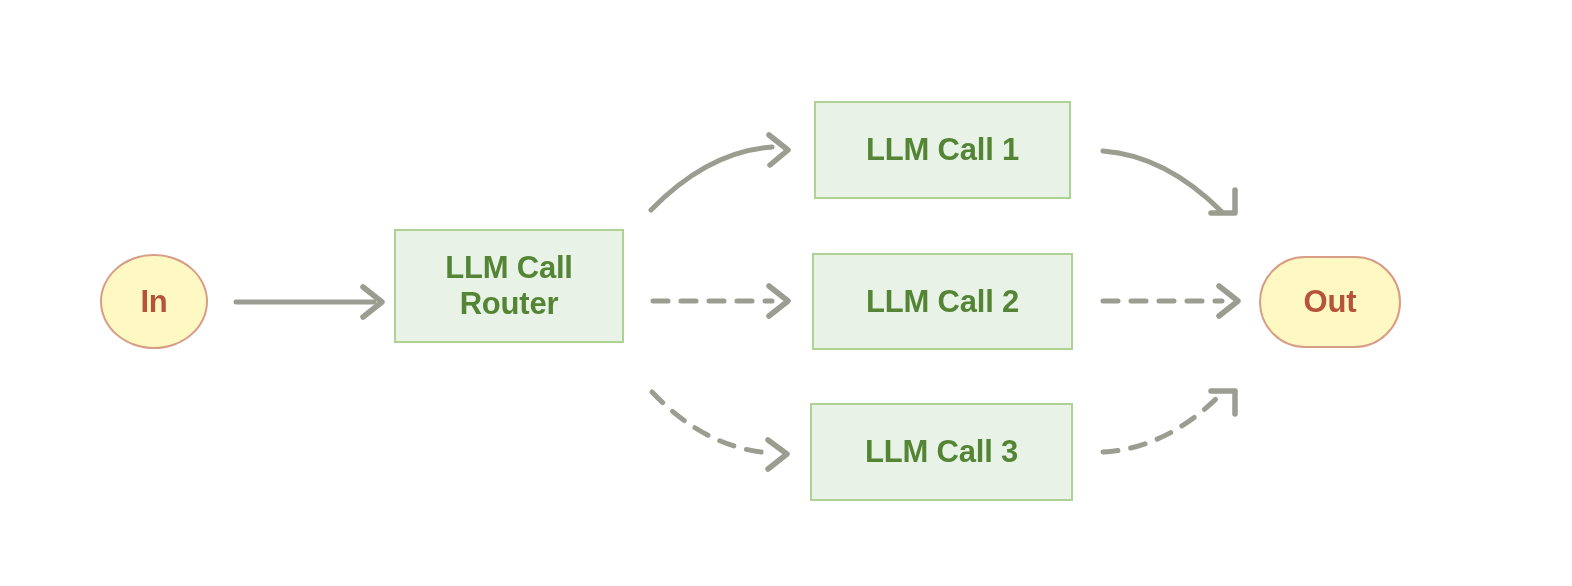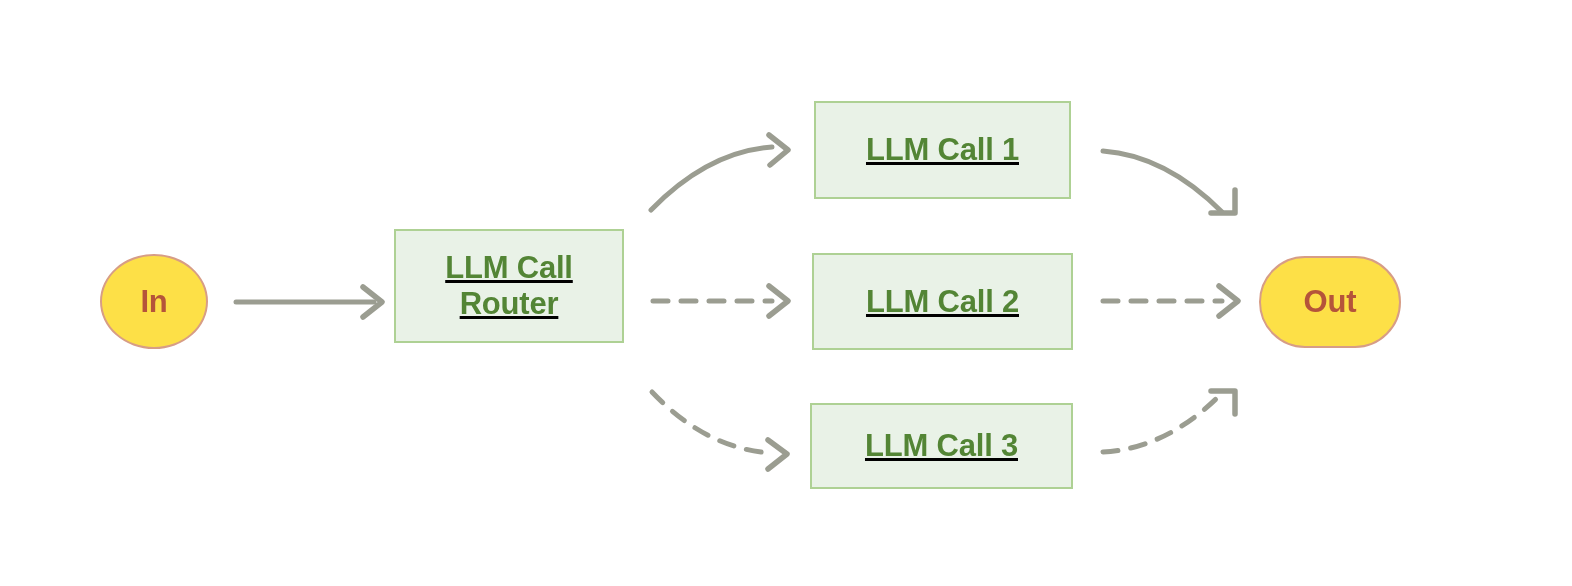--- a/index.html
+++ b/index.html
@@ -35,21 +35,21 @@
     text-align: center;
   }
   .node-label {
     display: block;
     line-height: 1.16;
     white-space: pre-line;
     letter-spacing: -0.2px;
   }
   
   .terminal {
-    background: #fde047;
+    background: #fef9c3;
     border: 2px solid #d79d86;
   }
   .terminal .node-label {
     color: #b5543a;
     font-size: 31px;
     font-weight: bold;
   }
   #node-in {
     left: 100px;
     top: 254px;
@@ -61,21 +61,20 @@
     left: 1259px;
     top: 256px;
     width: 142px;
     height: 92px;
     border-radius: 46px;
   }
   
   .process {
     background: #e9f2e7;
     border: 2px solid #aed194;
-    text-decoration: underline;
   }
   .process .node-label {
     color: #538535;
     font-size: 31px;
     font-weight: bold;
   }
   #node-router {
     left: 394px;
     top: 229px;
     width: 230px;
@@ -91,21 +90,21 @@
     left: 812px;
     top: 253px;
     width: 261px;
     height: 97px;
     justify-content: center;
   }
   #node-call-3 {
     left: 810px;
     top: 403px;
     width: 263px;
-    height: 86px;
+    height: 98px;
   }
   .edge-path {
     fill: none;
     stroke: #9b9d91;
     stroke-width: 5;
     stroke-linecap: round;
     stroke-linejoin: round;
   }
   .edge-dashed {
     stroke-dasharray: 15 13;

